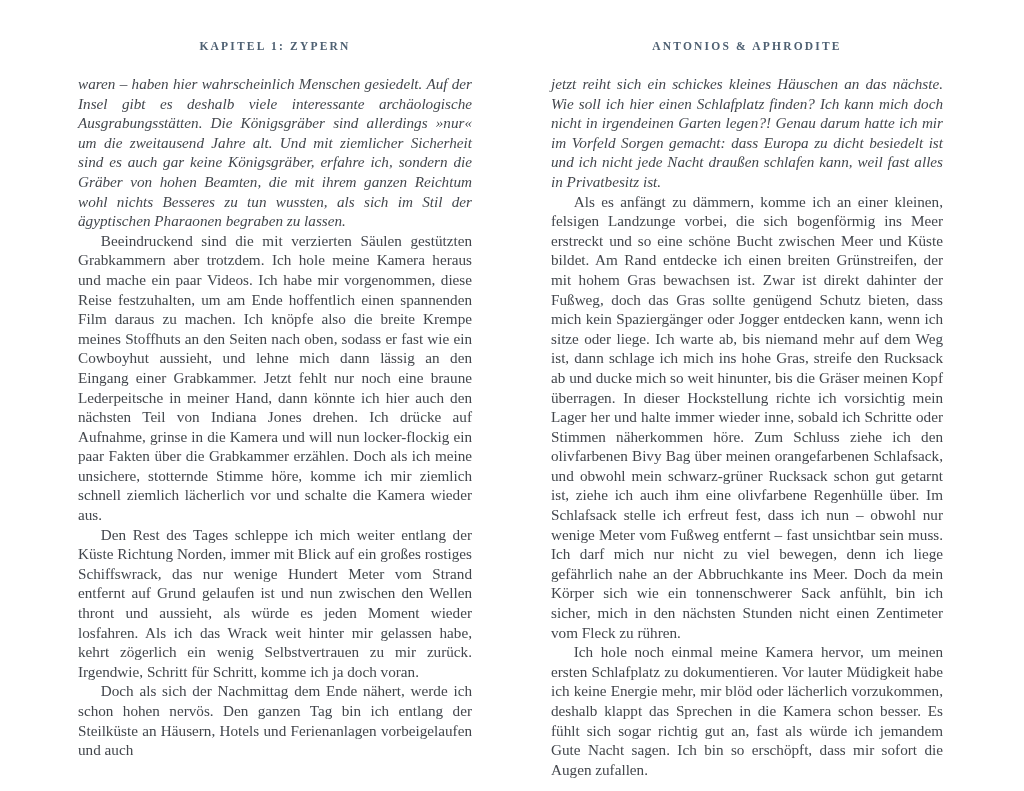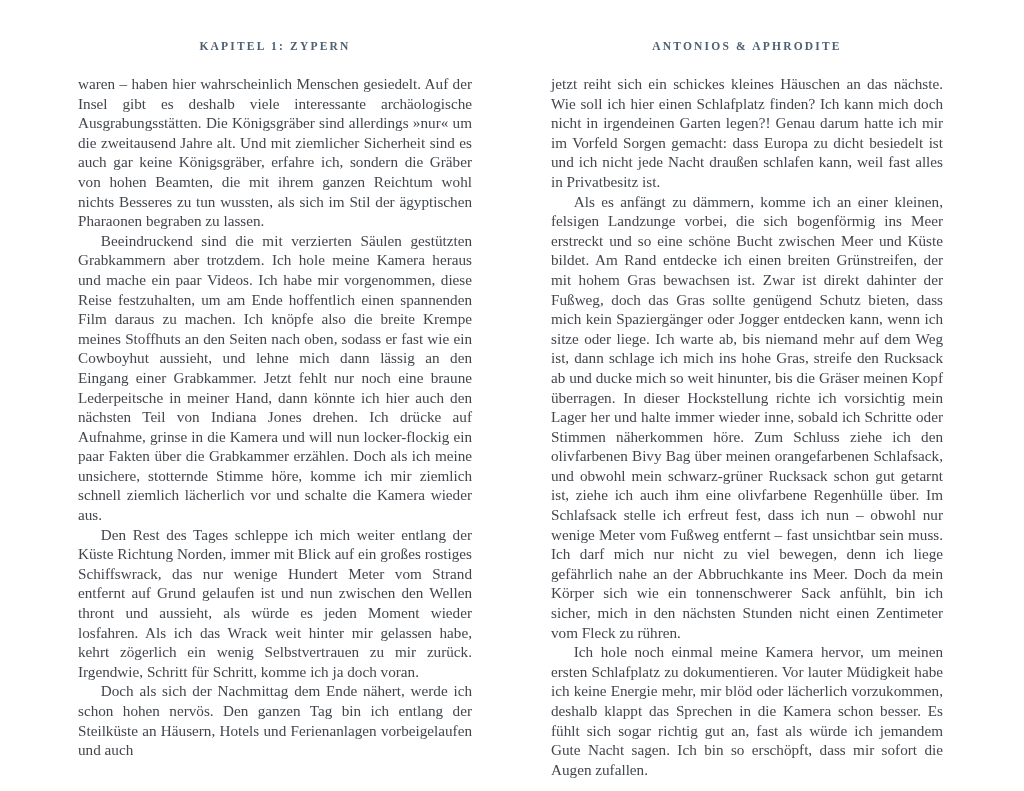--- a/index.html
+++ b/index.html
@@ -33,21 +33,21 @@
   .body-text{
     position:absolute;top:74px;left:0;right:0;
     text-align:justify;
     font-size:15.2px;
     line-height:19.6px;
     color:var(--body-color);
     hyphens:auto;
     -webkit-hyphens:auto;
   }
   .body-text p{margin:0;text-indent:1.5em;}
-  .body-text p:first-child{text-indent:0;}
+  .body-text p:first-child{text-indent:0;font-style:italic;}
   .folio{
     position:absolute;top:716px;left:0;right:0;
     text-align:center;
     font-size:13px;
     letter-spacing:0.5px;
     color:var(--folio-color);
   }
 </style>
 </head>
 <body>

